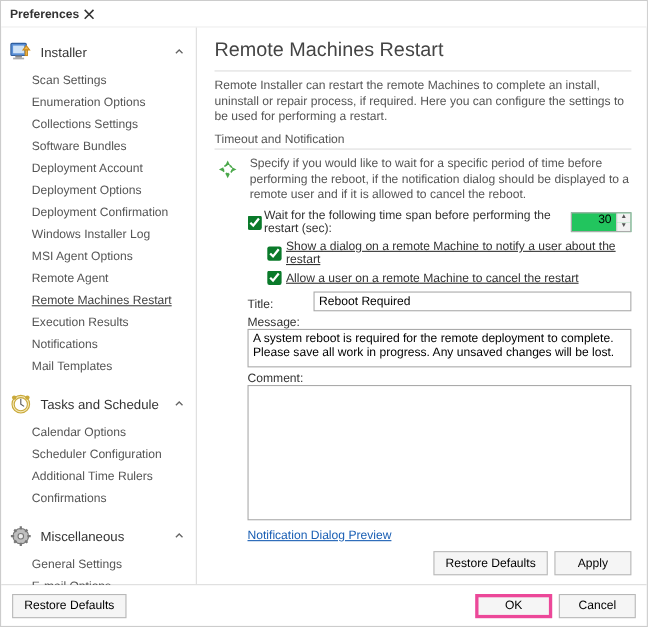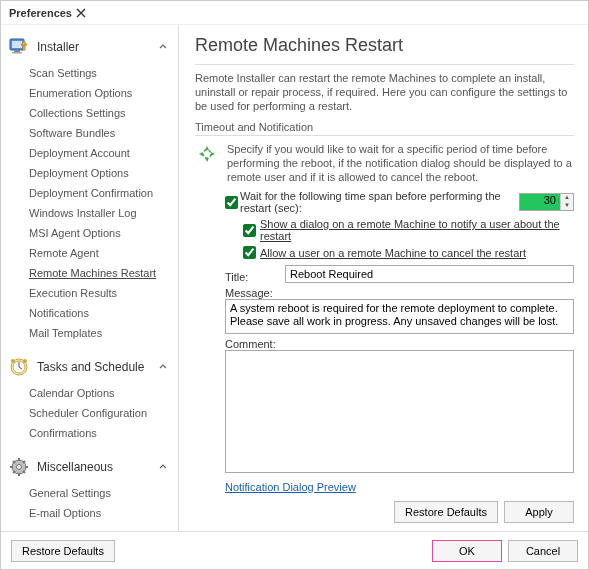--- a/index.html
+++ b/index.html
@@ -120,21 +120,21 @@
   .label-above { margin-left: 30px; margin-top: 4px; color: #333; }
   .link { color: #1a5fb4; text-decoration: underline; margin-left: 30px; margin-top: 8px; display: inline-block; }
   .content-buttons {
     display: flex; justify-content: flex-end; gap: 6px; margin-top: 8px;
   }
   .btn {
     border: 1px solid #b8b8b8; background: #f5f5f5;
     height: 22px; min-width: 70px; padding: 0 10px;
     font-size: 11px; font-family: inherit; cursor: default;
   }
-  .btn.default { border: 1px solid #ec4899; }
+  .btn.default { border: 3px solid #ec4899; }
   .footer {
     height: 38px; border-top: 1px solid #ddd;
     display: flex; align-items: center; padding: 0 10px;
   }
   .footer .spacer { flex: 1; }
   .footer .btn { min-width: 70px; }
 </style>
 </head>
 <body>
 
@@ -198,20 +198,21 @@
       <span class="lbl">Tasks and Schedule</span>
       <span class="chevron">
         <svg width="8" height="8" viewBox="0 0 8 8">
             <path d="M1 5 L4 2 L7 5" stroke="#666" stroke-width="1.2" fill="none"></path>
           </svg>
       </span>
     </div>
     <div class="sidebar-items">
       <div class="sidebar-item">Calendar Options</div>
       <div class="sidebar-item">Scheduler Configuration</div>
+      <div class="sidebar-item">Additional Time Rulers</div>
       <div class="sidebar-item">Confirmations</div>
     </div>
 
     <div class="group-header">
       <span class="group-icon">
         <svg width="22" height="22" viewBox="0 0 22 22">
           <circle cx="11" cy="11" r="7" fill="#bfbfbf" stroke="#777"></circle>
           <circle cx="11" cy="11" r="2.5" fill="#eee" stroke="#777"></circle>
           <g stroke="#777" stroke-width="2">
             <line x1="11" y1="2" x2="11" y2="5"></line>

